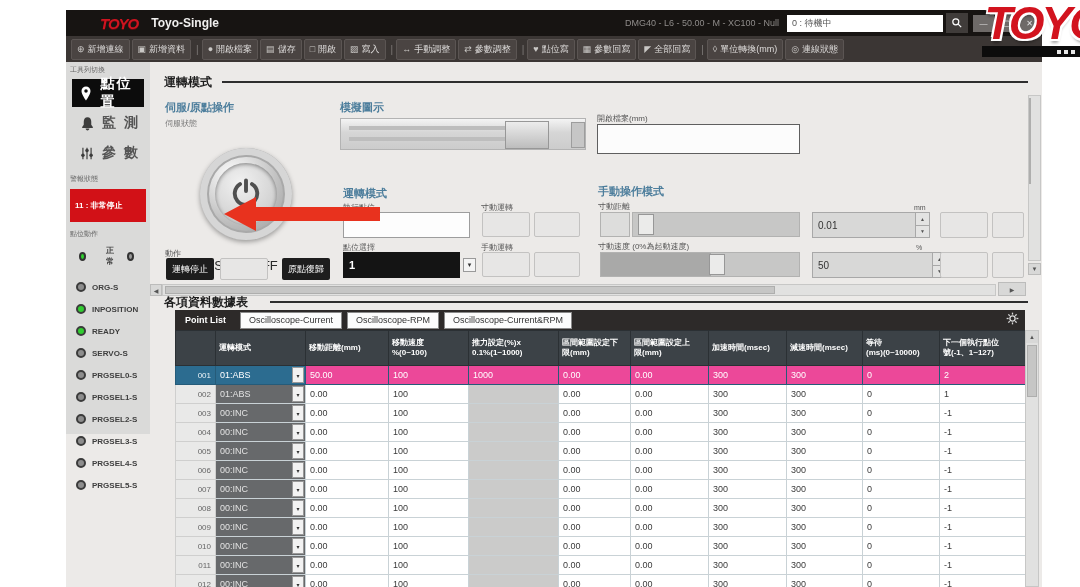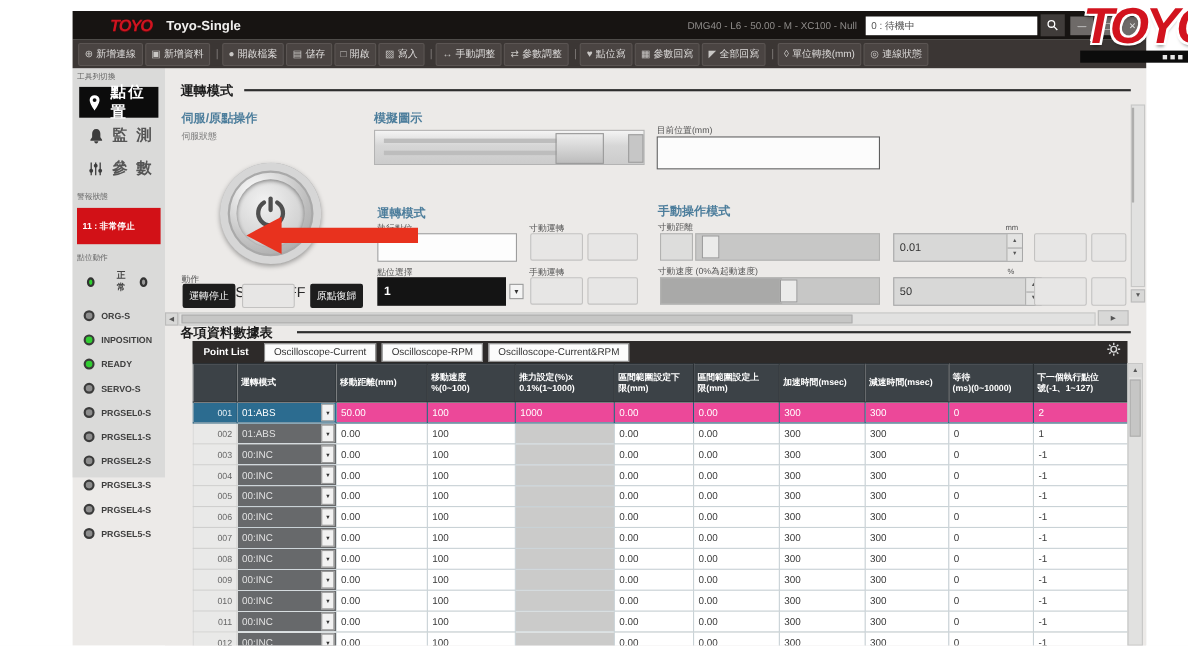--- a/index.html
+++ b/index.html
@@ -305,21 +305,21 @@
       <div class="btn-dark" style="left:132px;top:196px;width:48px;height:22px;">原點復歸</div>
 
       <div class="sub-title" style="left:190px;top:38px;">模擬圖示</div>
       <div class="actuator">
         <div class="act-groove" style="top:7px;"></div>
         <div class="act-groove" style="top:18px;"></div>
         <div class="act-carriage"></div>
         <div class="act-endcap"></div>
       </div>
 
-      <div class="small-lb" style="left:447px;top:51px;color:#555;">目前位置(mm)</div>
+      <div class="small-lb" style="left:447px;top:51px;color:#555;">開啟檔案(mm)</div>
       <div class="box-outline" style="left:447px;top:62px;width:203px;height:30px;font-size:11px;color:#333;display:flex;align-items:center;padding-left:6px;"></div>
 
       <div class="sub-title" style="left:193px;top:124px;">運轉模式</div>
       <div class="small-lb" style="left:193px;top:140px;color:#555;">執行點位</div>
       <div class="input-white" style="left:193px;top:150px;width:127px;height:26px;"></div>
       <div class="small-lb" style="left:193px;top:180px;color:#555;">點位選擇</div>
       <div class="input-black" style="left:193px;top:190px;width:117px;height:26px;">1</div>
       <div class="dd-btn" style="left:313px;top:196px;width:13px;height:14px;">
           <span>▾</span>
         </div>

